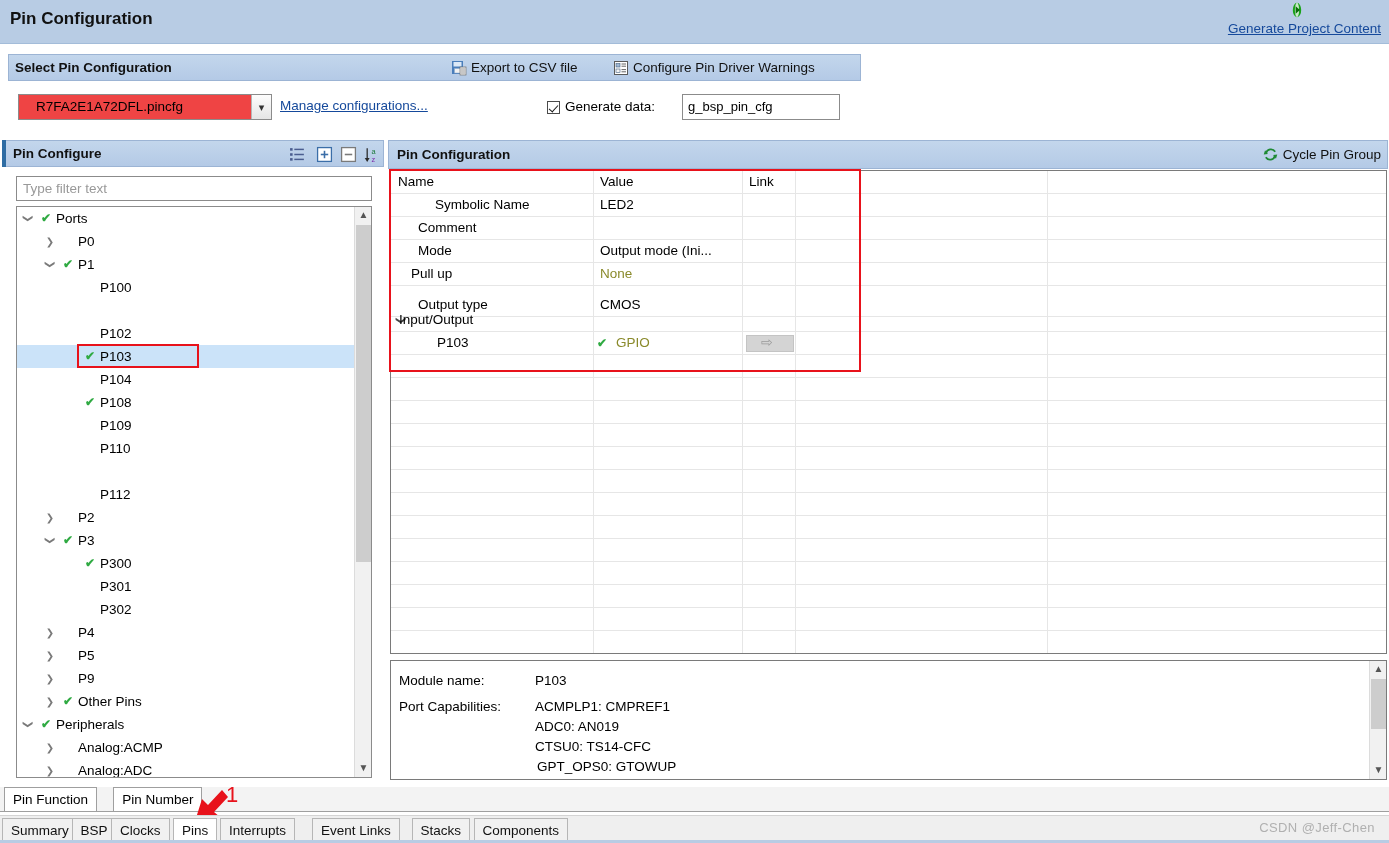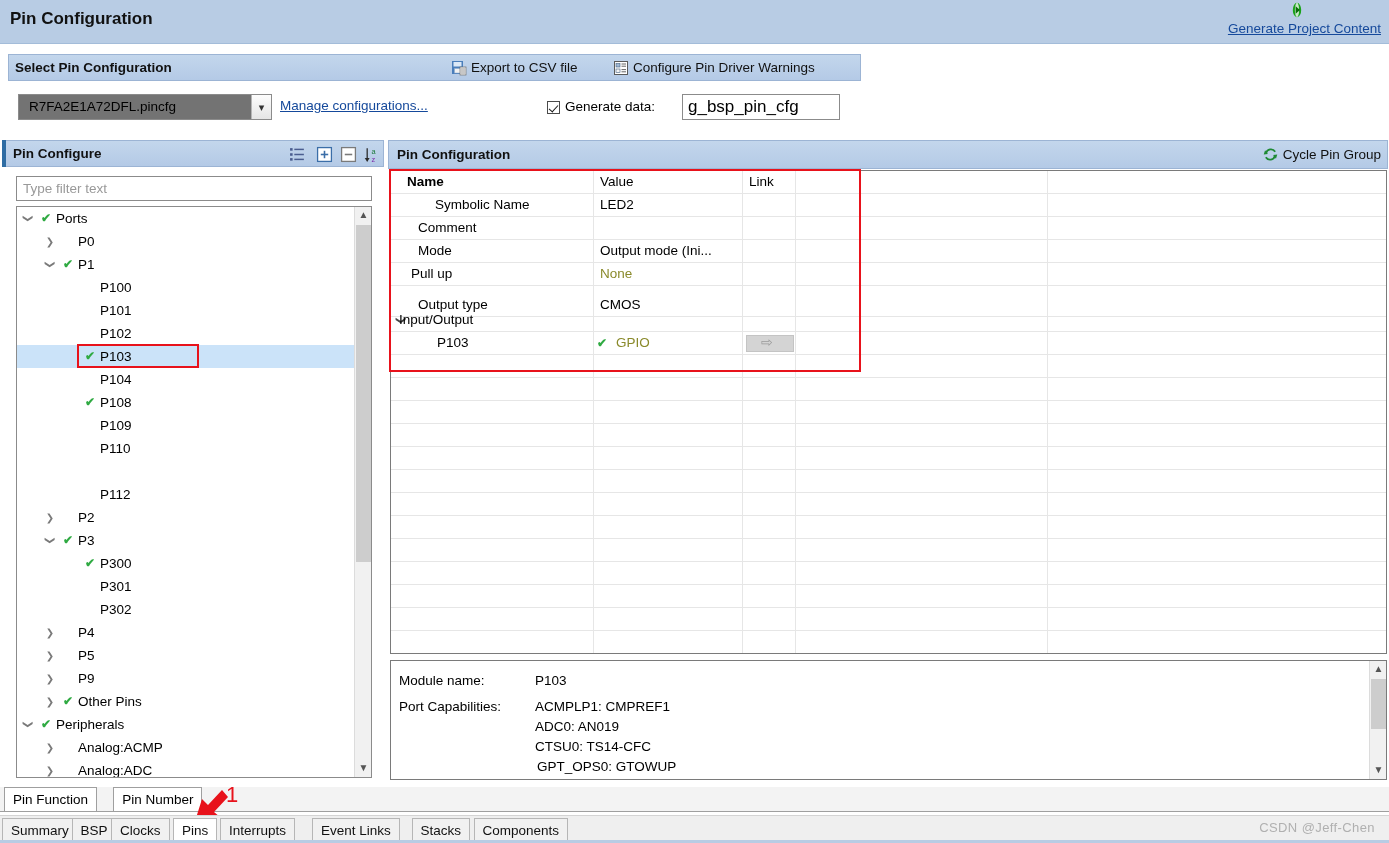--- a/index.html
+++ b/index.html
@@ -50,22 +50,22 @@
     cursor: pointer; padding-left: 20px; line-height: 20px;
   }
   #export-csv { left: 442px; }
   #cfg-warn { left: 604px; }
   .tb-glyph {
     position: absolute; left: 0; top: 2px; width: 16px; height: 16px;
   }
 
   .combo {
     position: absolute; left: 18px; top: 94px; width: 254px; height: 26px;
-    background: #737373; border: 1px solid #8b8b8b;
-    font-size: 13.5px; line-height: 24px; padding-left: 10px;
+    background: #ef4444; border: 1px solid #8b8b8b;
+    font-size: 13.5px; line-height: 24px; padding-left: 17px;
     color: #000; cursor: pointer;
   }
   .combo-arrow {
     position: absolute; right: 0; top: 0; width: 20px; height: 24px;
     background: linear-gradient(to bottom,#fdfdfd,#e5e5e5);
     border-left: 1px solid #b5b5b5;
     text-align: center; line-height: 24px; font-size: 11px; color: #333;
   }
   .manage-link {
     position: absolute; left: 280px; top: 98px;
@@ -79,21 +79,21 @@
     content: ""; position: absolute; left: 3px; top: 1px;
     width: 4px; height: 8px; border: solid #1a1a1a;
     border-width: 0 1.6px 1.6px 0; transform: rotate(42deg);
   }
   .gen-data-lbl {
     position: absolute; left: 565px; top: 99px; font-size: 13.5px;
   }
   .gen-data-input {
     position: absolute; left: 682px; top: 94px; width: 158px; height: 26px;
     background: #fff; border: 1px solid #8b8b8b;
-    font-size: 17px; line-height: 24px; padding-left: 5px; color: #000;
+    font-size: 13px; line-height: 24px; padding-left: 5px; color: #000;
   }
   .ps-bar {
     position: absolute; left: 6px; top: 140px; width: 378px; height: 27px;
     background: linear-gradient(to bottom,#c3d6ec 0%,#b4cae6 100%);
     border: 1px solid #9cb4d4; border-left: none;
   }
   .ps-left-edge {
     position: absolute; left: 2px; top: 140px; width: 4px; height: 27px;
     background: #2e6ca3;
   }
@@ -369,23 +369,20 @@
           <span class="tlabel" style="left: 61px;">P0</span>
         </div>
         <div class="trow" style="top: 46px;">
           <span class="twist" style="left: 26px; transform: rotate(90deg);">❯</span>
           <span class="tick" style="left: 44px;">✔</span>
           <span class="tlabel" style="left: 61px;">P1</span>
         </div>
         <div class="trow" style="top: 69px;">
           <span class="tlabel" style="left: 83px;">P100</span>
         </div>
-        <div class="trow" style="top: 92px;">
-          <span class="tlabel" style="left: 83px;">P101</span>
-        </div>
         <div class="trow" style="top: 115px;">
           <span class="tlabel" style="left: 83px;">P102</span>
         </div>
         <div class="trow sel" style="top: 138px;">
           <span class="tick" style="left: 66px;">✔</span>
           <span class="tlabel" style="left: 83px;">P103</span>
         </div>
         <div class="trow" style="top: 161px;">
           <span class="tlabel" style="left: 83px;">P104</span>
         </div>
@@ -473,21 +470,21 @@
     </div>
   </div>
 
   <div class="grid">
     <div class="gsep" style="left:202px"></div>
     <div class="gsep" style="left:351px"></div>
     <div class="gsep" style="left:404px"></div>
     <div class="gsep" style="left:656px"></div>
     <div id="grid-rows">
         <div class="grow" style="top: 0px;">
-          <span class="gcell name" style="padding-left: 16px; font-weight: bold;">Name</span>
+          <span class="gcell name" style="padding-left: 7px;">Name</span>
           <span class="gcell value">Value</span>
           <span class="gcell link">Link</span>
         </div>
         <div class="grow" style="top: 23px;">
           <span class="gcell name" style="padding-left: 44px;">Symbolic Name</span>
           <span class="gcell value">LED2</span>
         </div>
         <div class="grow" style="top: 46px;">
           <span class="gcell name" style="padding-left: 27px;">Comment</span>
           <span class="gcell value"></span>

